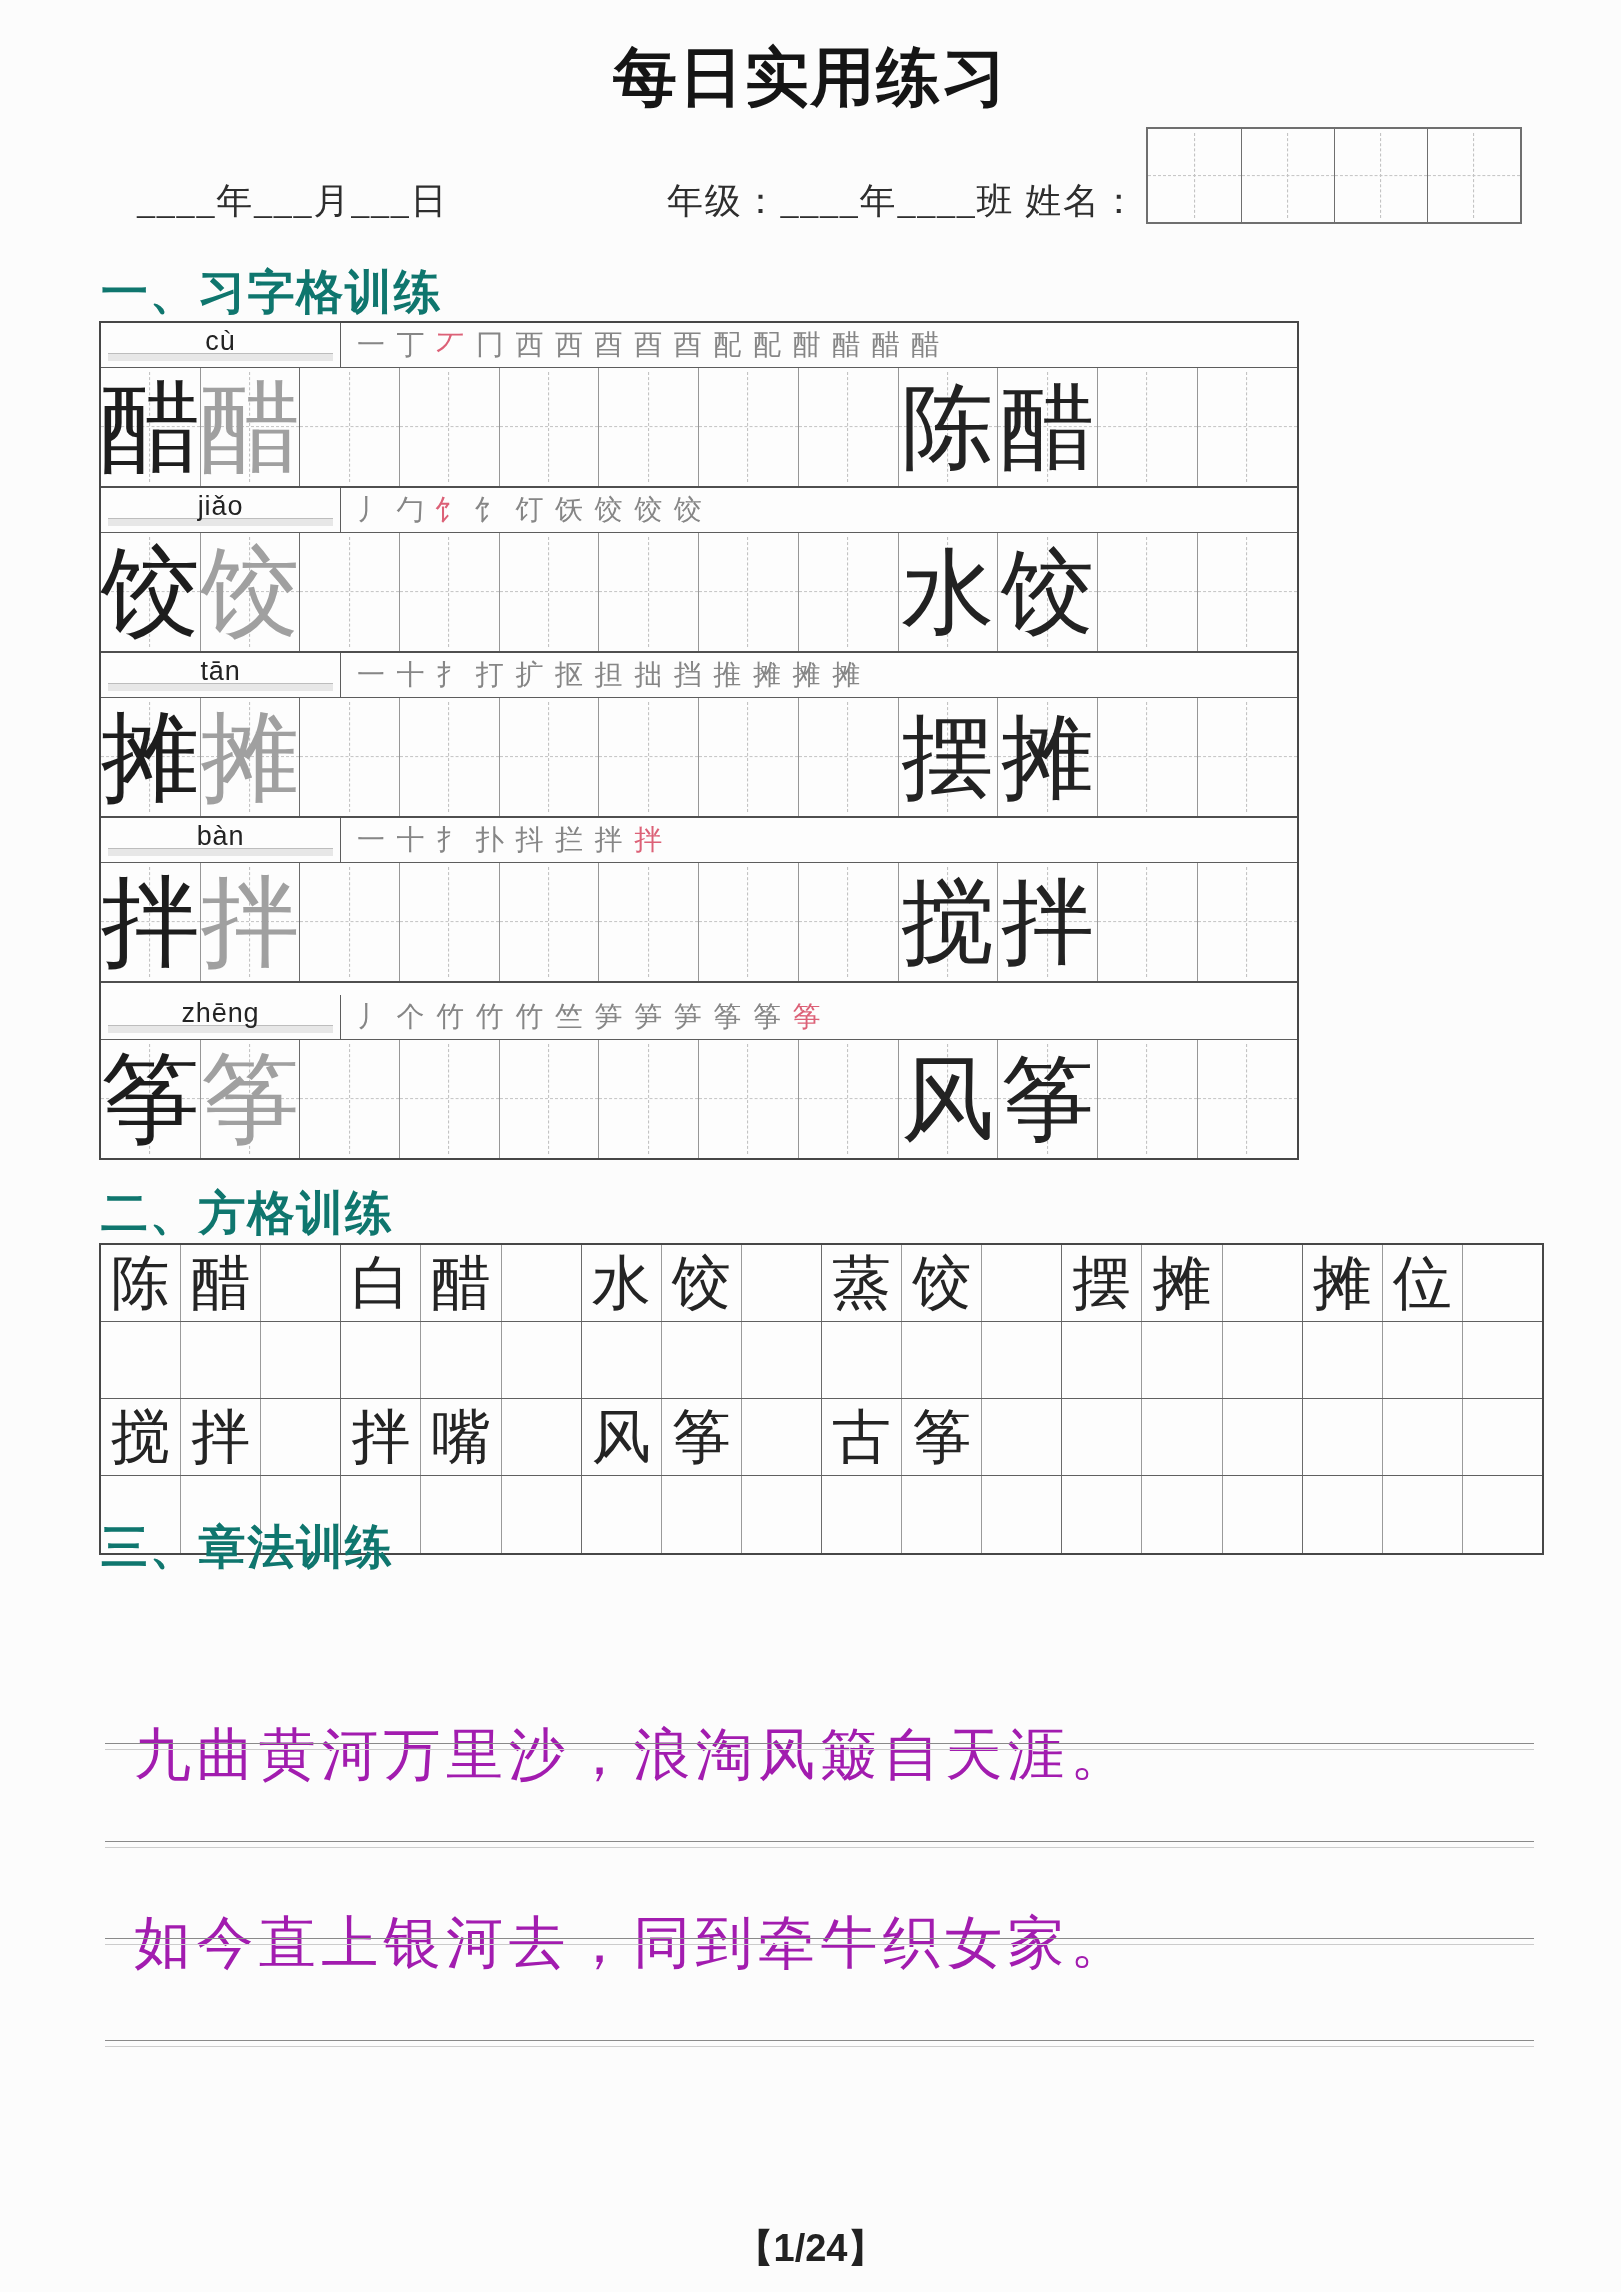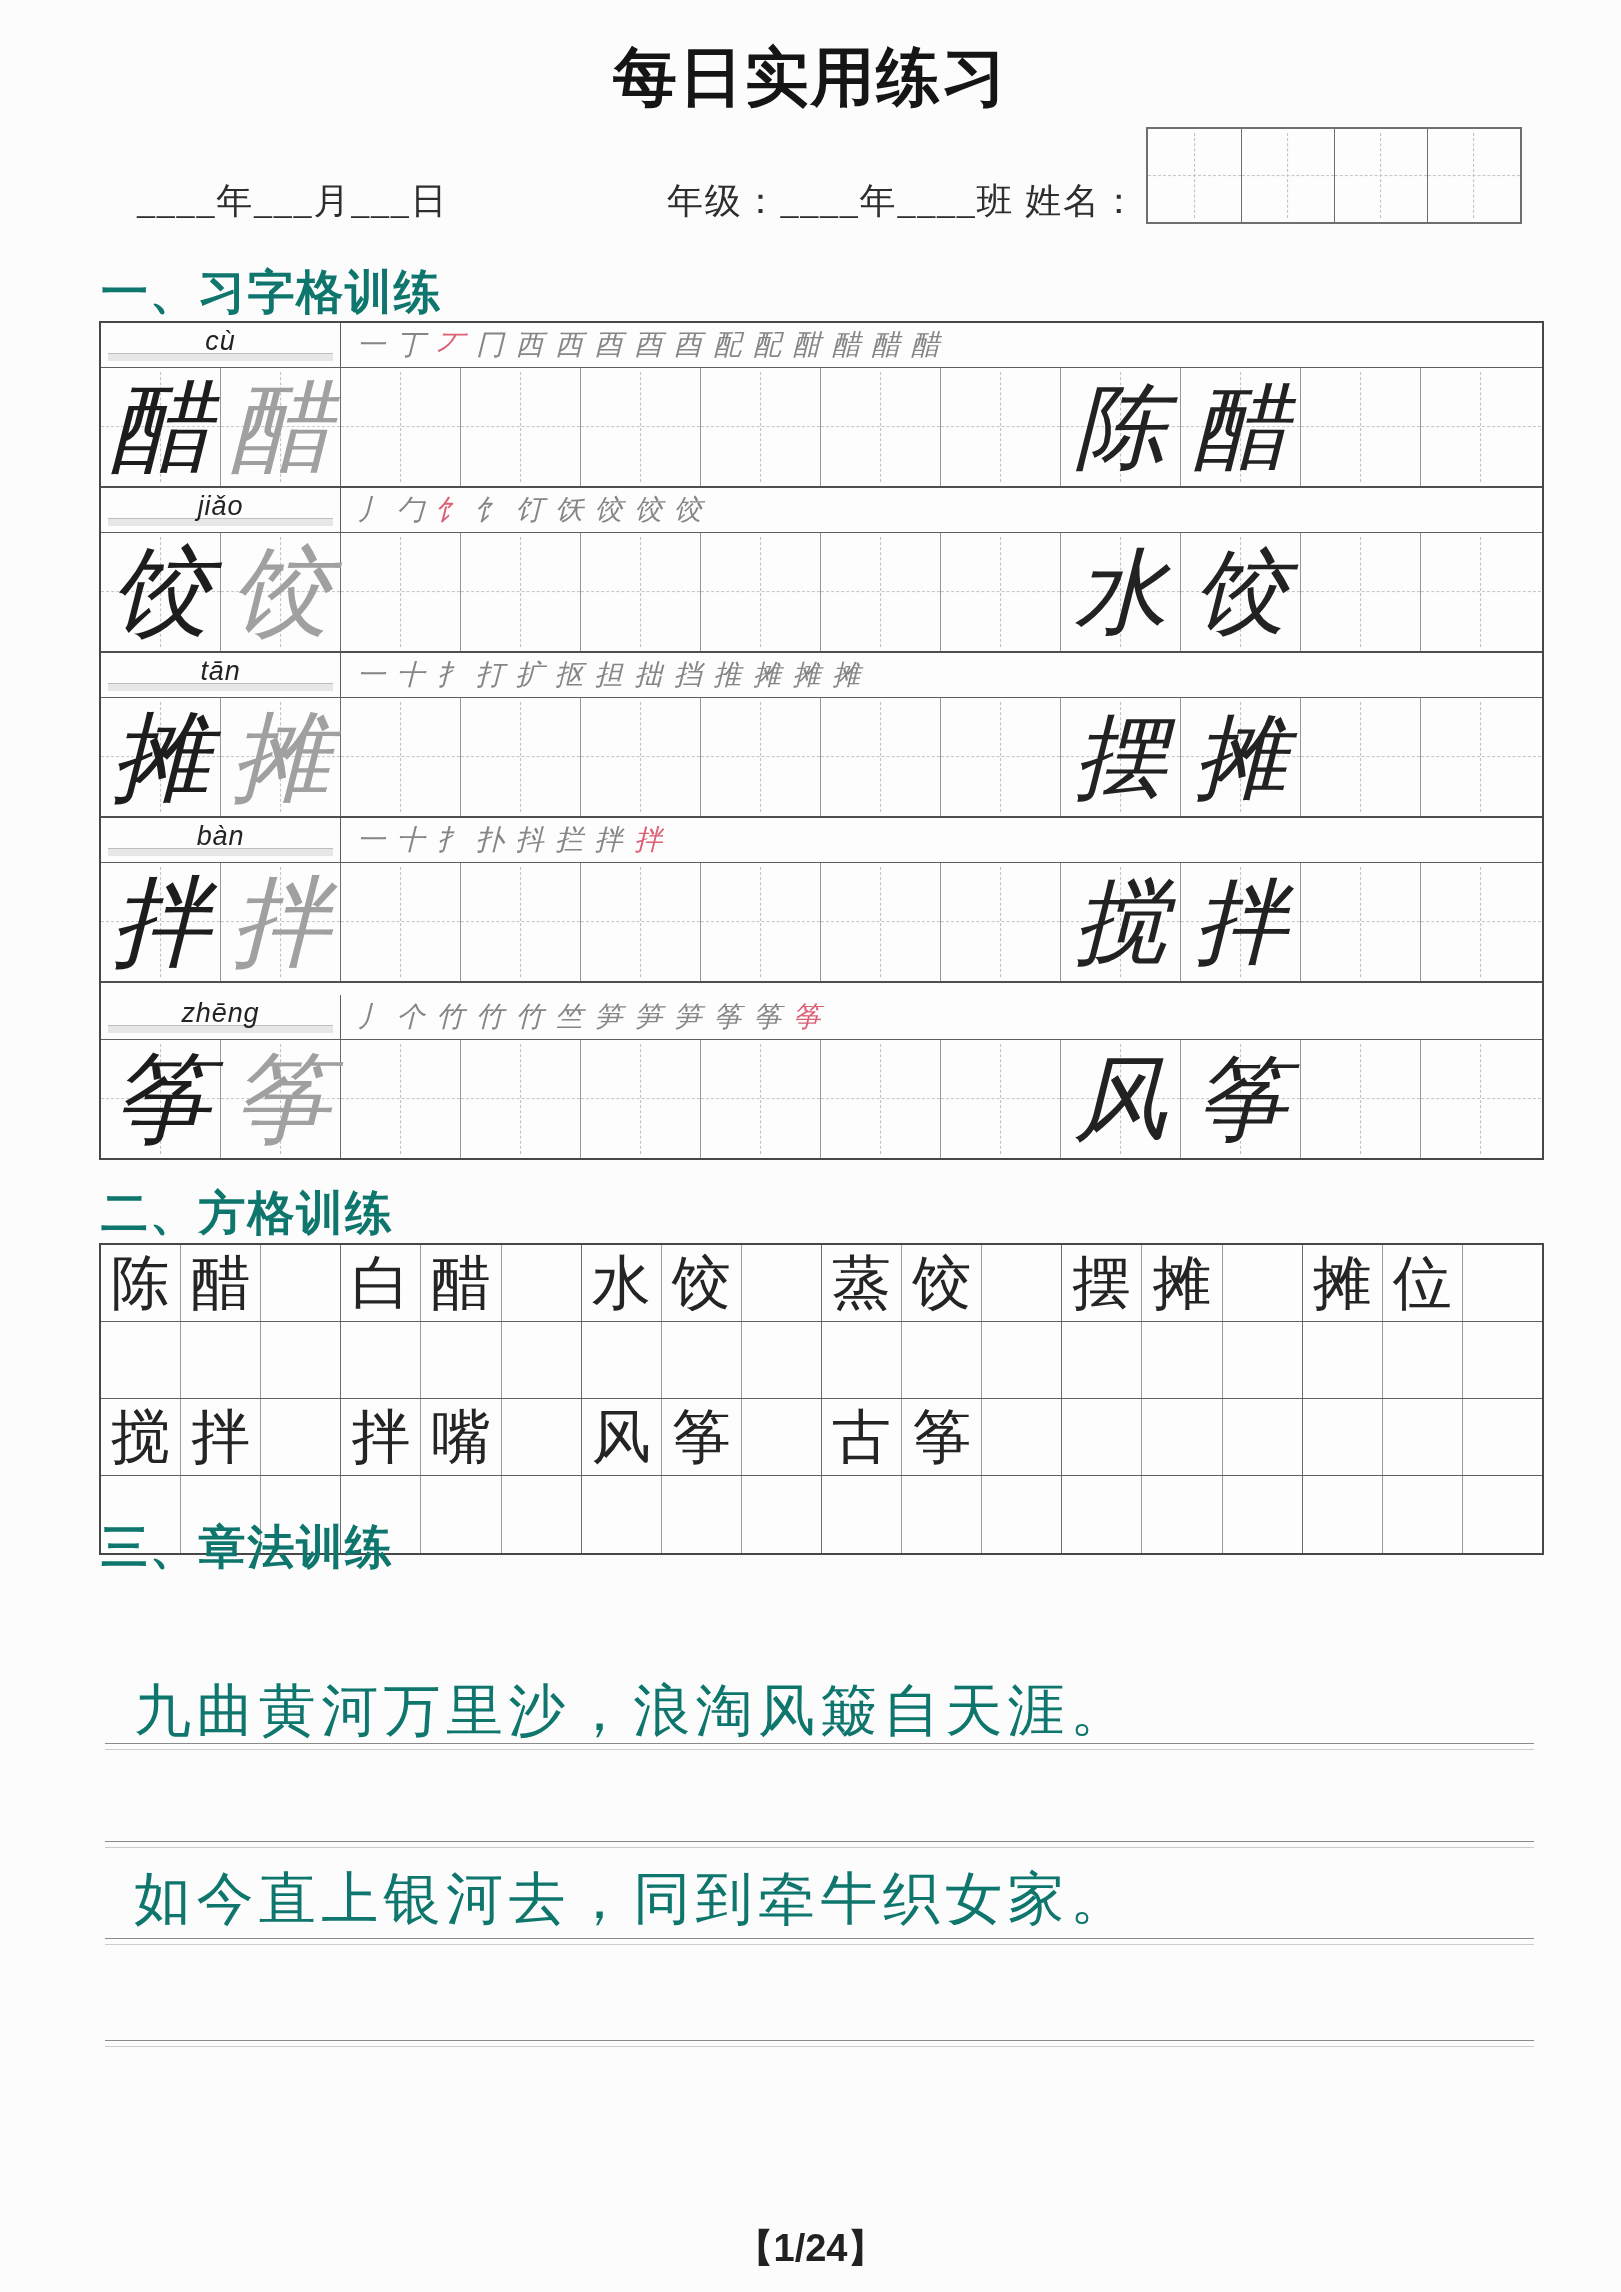--- a/index.html
+++ b/index.html
@@ -50,24 +50,23 @@
   
   .sec-label {
     left:101px;
     font-family:"Liberation Sans", sans-serif;
     font-weight:bold; font-size:47px; color:#0f766e; letter-spacing:1.8px;
   }
   .sec1 { top:261px; } .sec2 { top:1182px; } .sec3 { top:1516px; }
 
   
   .practice-table {
-    left:99px; top:321px; width:1445px;
+    left:99px; top:321px; width:1200px;
     border:2.7px solid #474747;
     background:#fdfdfd;
-    font-style:italic;
   }
   .pt-group { border-bottom:2.7px solid #4f4f4f; }
   .pt-group:last-child { border-bottom:none;margin-top:12px; }
 
   .ph-row {
     display:flex; height:45px;
     border-bottom:1.8px solid #5d5d5d;
   }
   .pinyin-cell {
     width:240px; height:100%;
@@ -130,22 +129,22 @@
     flex:1; height:100%;
     border-right:0.9px solid #9a9a9a;
     display:flex; align-items:center; justify-content:center;
     font-size:59px; color:#242424; line-height:1;
   }
   .sg-cell.sep { border-right:1.8px solid #6b6b6b; }
   .sg-cell:last-child { border-right:none; }
 
   
   .sentence {
-    left:134px; font-size:57px; letter-spacing:5.4px; color:#0f766e;
-    font-family:"Liberation Serif", serif; white-space:nowrap;
+    left:134px; font-size:57px; letter-spacing:5.4px; color:#a21caf;
+    font-family:"Liberation Serif", serif; white-space:nowrap;margin-top:44px;
   }
   .sent1 { top:1673px; }
   .sent2 { top:1861px; }
   .rule {
     left:105px; width:1429px; height:7.2px;
     border-top:1.8px solid #8a8a8a;
     border-bottom:0.9px solid #cccccc;
   }
   .ruleA { top:1743px; } .ruleB { top:1841px; }
   .ruleC { top:1938px; } .ruleD { top:2040px; }

